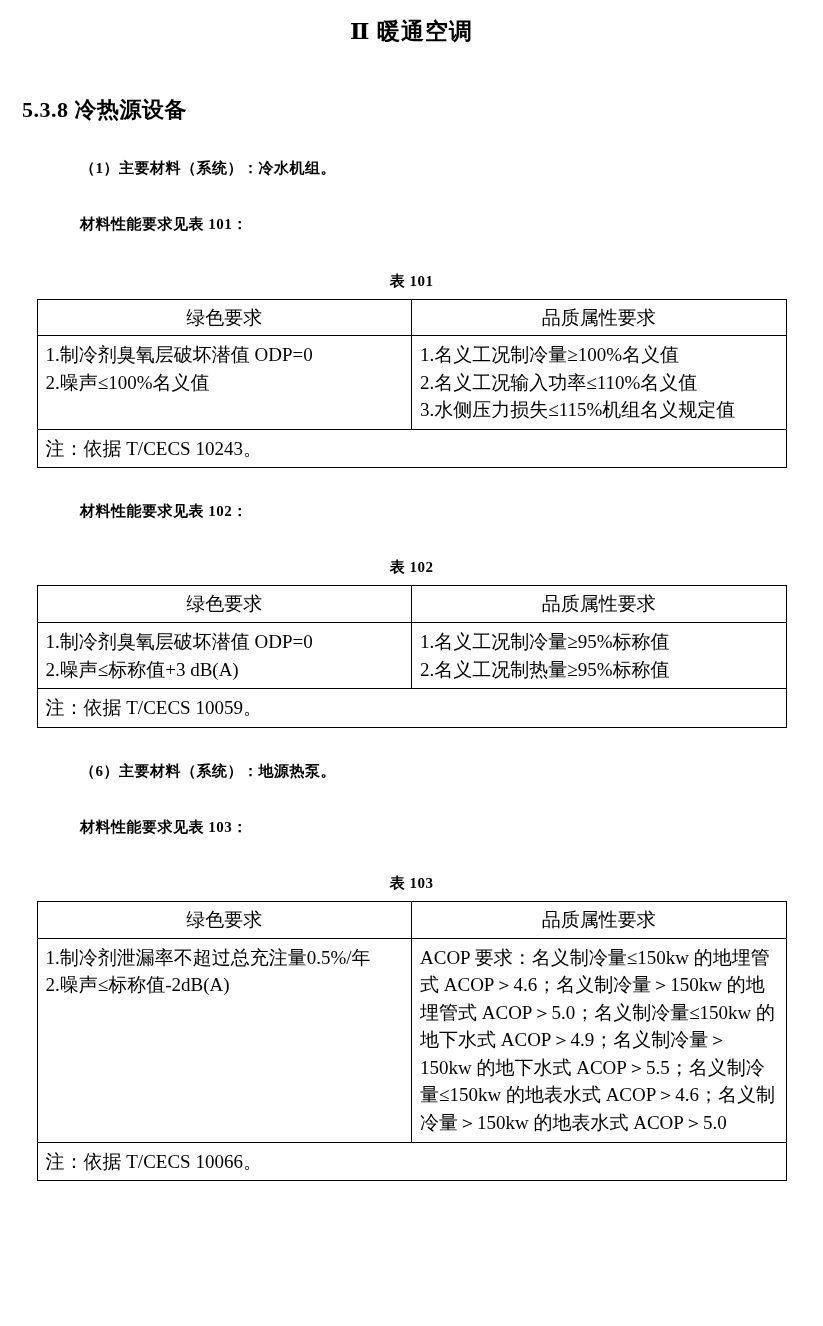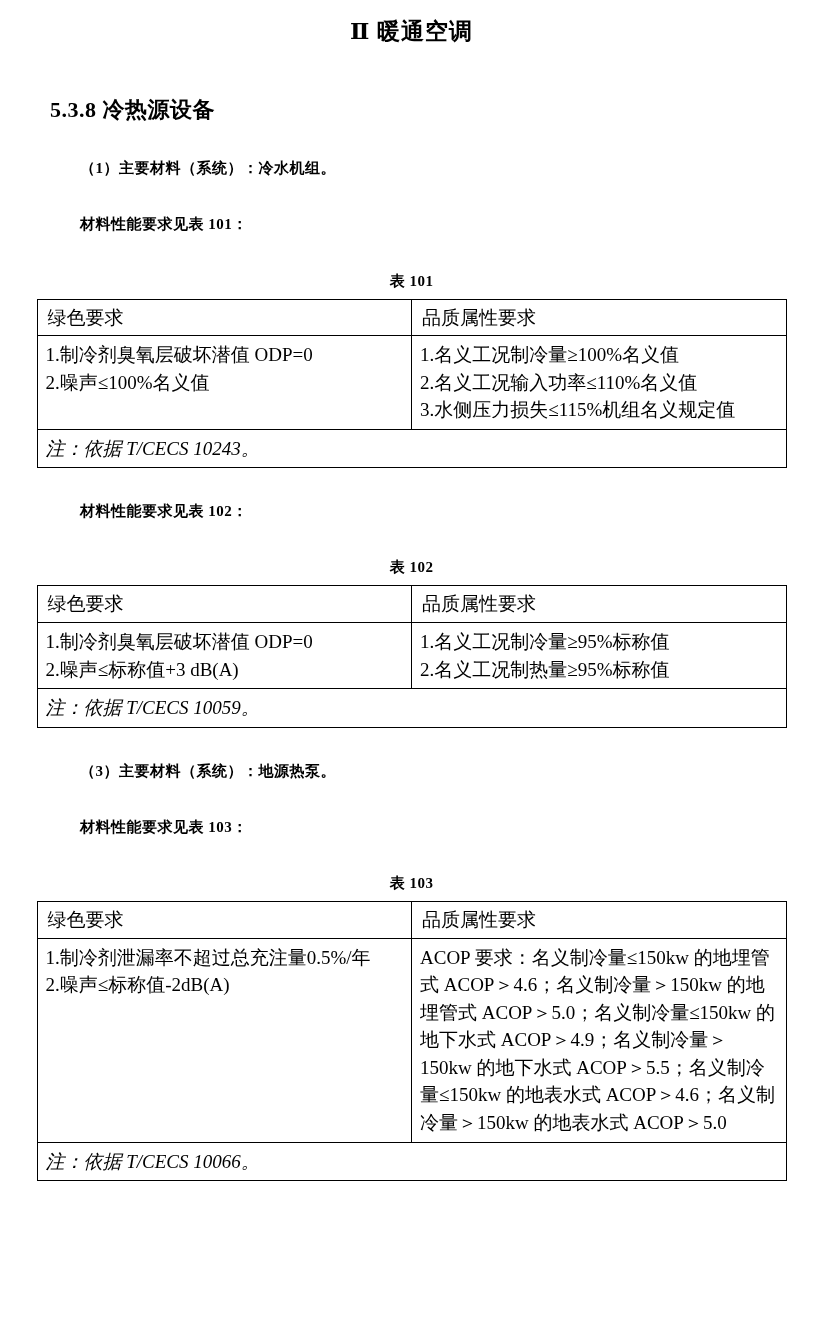--- a/index.html
+++ b/index.html
@@ -26,21 +26,21 @@
     text-align: center;
     font-size: 23px;
     font-weight: bold;
     letter-spacing: 1px;
     margin-top: 16px;
     margin-bottom: 0;
   }
   .section-heading {
     font-size: 22px;
     font-weight: bold;
-    margin-left: 50px;
+    margin-left: 22px;
     margin-top: 48px;
     letter-spacing: 0.5px;
   }
   .para {
     font-size: 15px;
     font-weight: bold;
     margin-top: 30px;
     margin-left: 34px;
     text-indent: 46px;
     line-height: 1.75;
@@ -63,30 +63,29 @@
   }
   table.spec td, table.spec th {
     border: 1px solid #000000;
     vertical-align: top;
     padding: 5px 8px;
     font-size: 19px;
     line-height: 1.45;
     font-weight: normal;
   }
   table.spec th {
-    text-align: left;
+    text-align: center;
     font-weight: normal;
     padding: 4px 10px;
   }
   td.cell-left {
     width: 375px;
   }
   td.note {
     text-align: left;
-    font-style: italic;
   }
   .cellline {
     white-space: normal;
     font-family: Liberation Serif, serif;
   }
   .vcenter {
     vertical-align: middle;
   }
   .t1 td, .t1 th { font-size: 19.5px; }
   .t2 td, .t2 th { font-size: 19.5px; }
@@ -151,21 +150,21 @@
           <div class="cellline">2.名义工况制热量≥95%标称值</div>
         </td>
       </tr>
       <tr>
         <td class="note" colspan="2">注：依据 T/CECS  10059。</td>
       </tr>
     </tbody>
       </table>
   </div>
 
-  <div class="para">（3）主要材料（系统）：地源热泵。</div>
+  <div class="para">（6）主要材料（系统）：地源热泵。</div>
   <div class="para">材料性能要求见表 103：</div>
 
   <div class="table-caption">表 103</div>
   <div class="tbl-wrap">
     <table class="spec t3">
       <tbody>
           <tr>
         <th class="cell-left">绿色要求</th>
         <th>品质属性要求</th>
       </tr>

